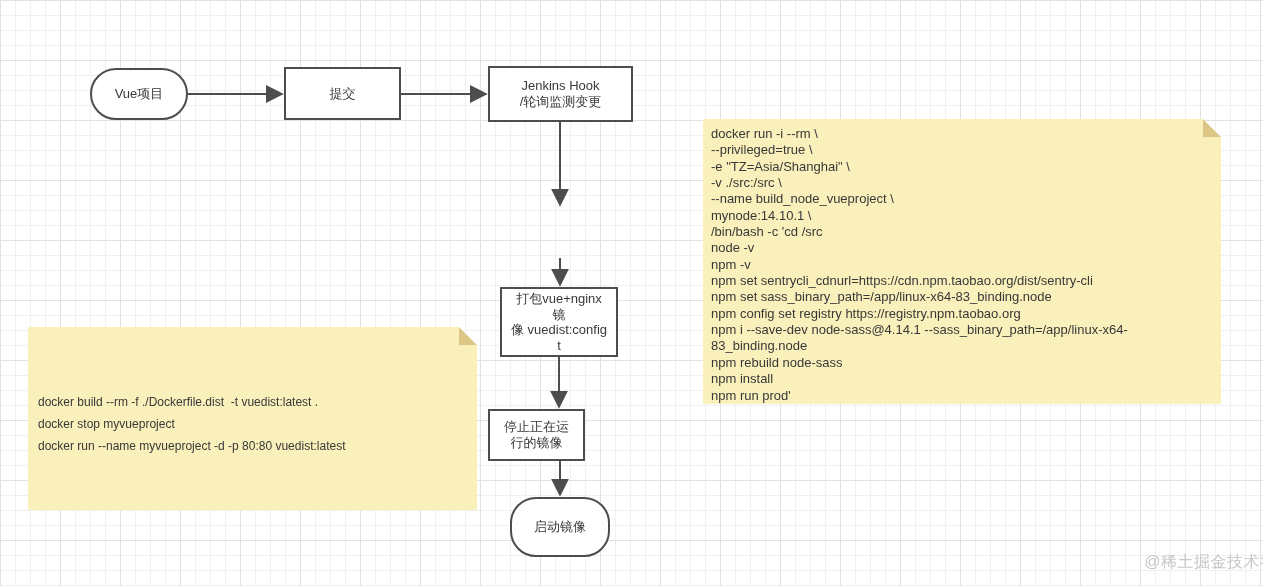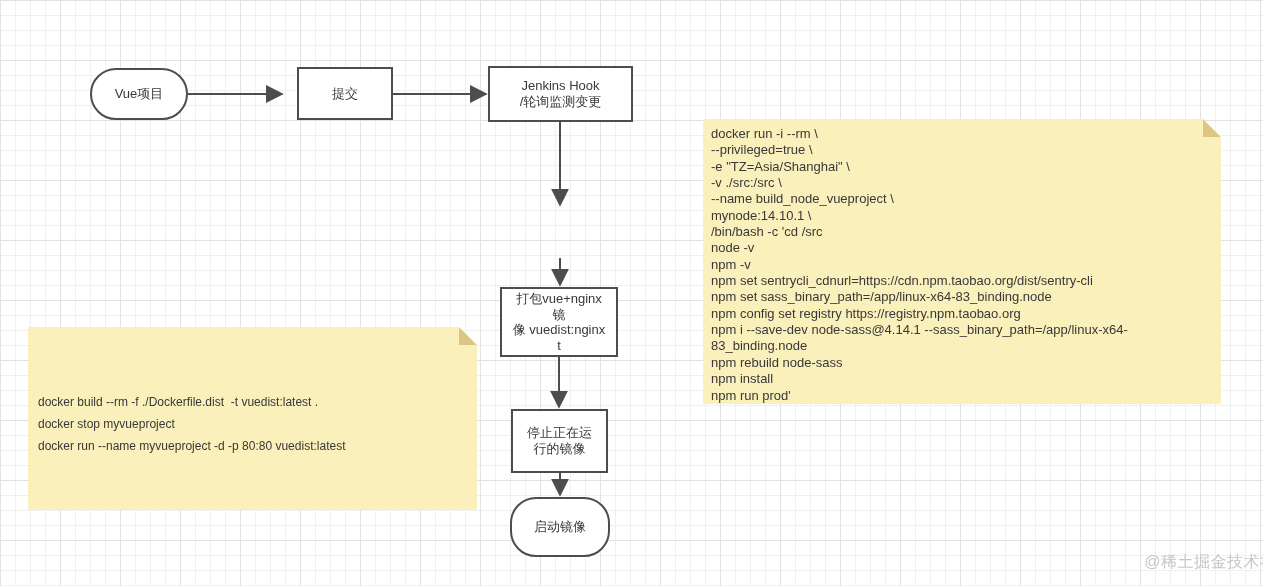--- a/index.html
+++ b/index.html
@@ -90,32 +90,32 @@
     <path d="M188 94 H282" stroke="#4d4d4d" stroke-width="2" fill="none" marker-end="url(#arrow)"></path>
     <path d="M380 94 H486" stroke="#4d4d4d" stroke-width="2" fill="none" marker-end="url(#arrow)"></path>
     <path d="M560 122 V205" stroke="#4d4d4d" stroke-width="2" fill="none" marker-end="url(#arrow)"></path>
     <path d="M560 258 V285" stroke="#4d4d4d" stroke-width="2" fill="none" marker-end="url(#arrow)"></path>
     <path d="M559 357 V407" stroke="#4d4d4d" stroke-width="2" fill="none" marker-end="url(#arrow)"></path>
     <path d="M560 461 V495" stroke="#4d4d4d" stroke-width="2" fill="none" marker-end="url(#arrow)"></path>
   </svg>
 
   <div class="node pill" style="left:90px;top:68px;width:98px;height:52px;">Vue项目</div>
 
-  <div class="node" style="left:284px;top:67px;width:96px;height:53px;margin-left:13px;">提交</div>
+  <div class="node" style="left:284px;top:67px;width:117px;height:53px;">提交</div>
 
   <div class="node" style="left:488px;top:66px;width:145px;height:56px;">Jenkins Hook
 /轮询监测变更</div>
 
 
   <div class="node" style="left:500px;top:287px;width:118px;height:70px;line-height:15.5px;">打包vue+nginx
 镜
-像 vuedist:nginx
+像 vuedist:config
 t</div>
 
-  <div class="node" style="left:511px;top:409px;width:97px;height:64px;">停止正在运
+  <div class="node" style="left:488px;top:409px;width:97px;height:52px;">停止正在运
 行的镜像</div>
 
   <div class="node pill" style="left:510px;top:497px;width:100px;height:60px;">启动镜像</div>
 
   <div class="note note-left" style="left:28px;top:296px;width:449px;height:183px;">
     <span class="fold"></span>
     <div class="note-text">docker build --rm -f ./Dockerfile.dist  -t vuedist:latest .
 docker stop myvueproject
 docker run --name myvueproject -d -p 80:80 vuedist:latest</div>
   </div>

